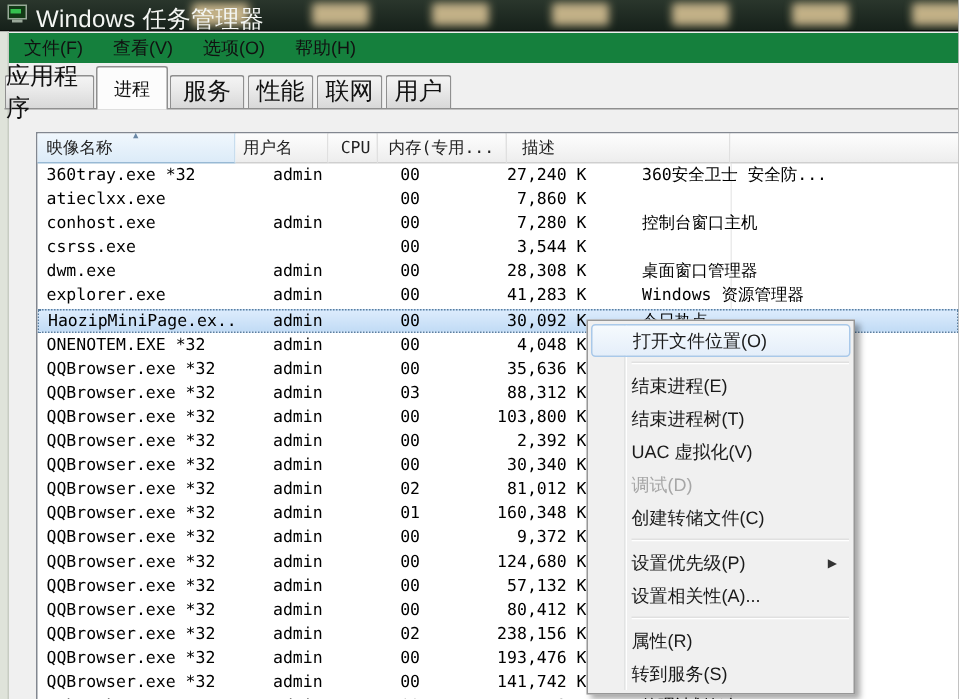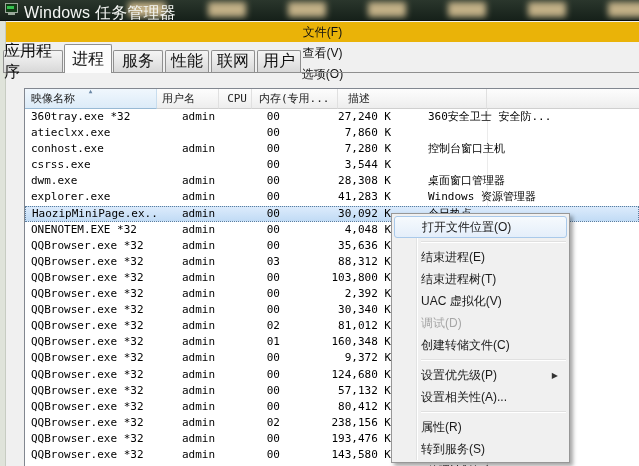--- a/index.html
+++ b/index.html
@@ -15,30 +15,30 @@
   .tm-icon .screen{position:absolute;left:0;top:0;width:11px;height:8px;background:#123a16;
     border:1px solid #9aa89a;}
   .tm-icon .graph{position:absolute;left:2px;top:3px;width:7px;height:3px;background:#35c04f;}
   .tm-icon .base{position:absolute;left:3px;top:10px;width:7px;height:2px;background:#9aa89a;}
   .title-text{position:absolute;left:24px;top:3px;color:#f4f6f3;font-size:16px;letter-spacing:.2px;}
 
   
   .glass-left{position:absolute;left:0;top:21px;width:5px;bottom:0;background:#dfe3da;border-right:1px solid #c7ccc2;}
 
   
-  .menubar{position:absolute;left:6px;top:22px;right:0;height:20px;display:flex;align-items:center;background:#eab308;flex-direction:column;}
+  .menubar{position:absolute;left:6px;top:22px;right:0;height:20px;display:flex;align-items:center;background:#15803d;}
   .menubar .mitem{padding:2px 10px;font-size:12px;color:#111;}
 
   
   .tabstrip{position:absolute;left:3px;top:44px;right:0;height:29px;}
   .tabline{position:absolute;left:0;right:0;top:28px;height:1px;background:#8f8f8f;}
   .tab{position:absolute;top:6px;height:22px;box-sizing:border-box;border:1px solid #8f8f8f;border-bottom:none;
     background:linear-gradient(#f4f4f4,#e9e9e9 45%,#d8d8d8);font-size:16px;color:#111;
     display:flex;align-items:center;justify-content:center;border-radius:2px 2px 0 0;}
-  .tab.active{top:0;height:29px;background:#fcfcfc;z-index:3;font-size:16px;}
+  .tab.active{top:0;height:29px;background:#fcfcfc;z-index:3;font-size:12px;}
 
   
   .listview{position:absolute;left:24px;top:88px;right:0;bottom:0;background:#fff;
     border-left:1px solid #828790;border-top:1px solid #828790;}
   .lv-header{position:absolute;left:0;top:0;right:0;height:20px;display:flex;}
   .hcell{position:relative;box-sizing:border-box;height:20px;font-size:11px;color:#222;
     background:linear-gradient(#fdfdfd,#f4f4f4 60%,#ededed);border-right:1px solid #e0e0e0;
     border-bottom:1px solid #cfcfcf;display:flex;align-items:center;
     font-family:"DejaVu Sans Mono","Liberation Sans",monospace;}
   .hcell.sorted{background:linear-gradient(#f0f7fd,#dcebf8);border-bottom:1px solid #98b9d4;border-right:1px solid #c8ddee;}
@@ -270,21 +270,21 @@
           <div class="cell c-name">QQBrowser.exe *32</div>
           <div class="cell c-user">admin</div>
           <div class="cell c-cpu">00</div>
           <div class="cell c-mem">193,476 K</div>
           <div class="cell c-desc">QQBrowser</div>
         </div>
         <div class="prow">
           <div class="cell c-name">QQBrowser.exe *32</div>
           <div class="cell c-user">admin</div>
           <div class="cell c-cpu">00</div>
-          <div class="cell c-mem">143,580 K</div>
+          <div class="cell c-mem">141,742 K</div>
           <div class="cell c-desc">QQBrowser</div>
         </div>
         <div class="prow">
           <div class="cell c-name">schtasks.exe</div>
           <div class="cell c-user">admin</div>
           <div class="cell c-cpu">00</div>
           <div class="cell c-mem">742 K</div>
           <div class="cell c-desc">管理计划任务</div>
         </div>
       </div>

